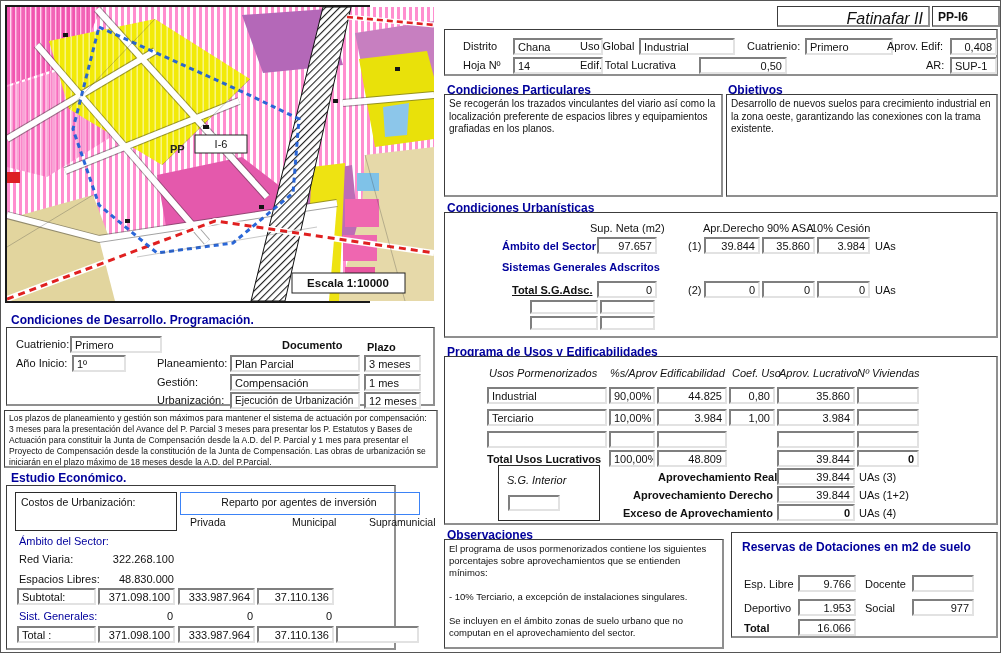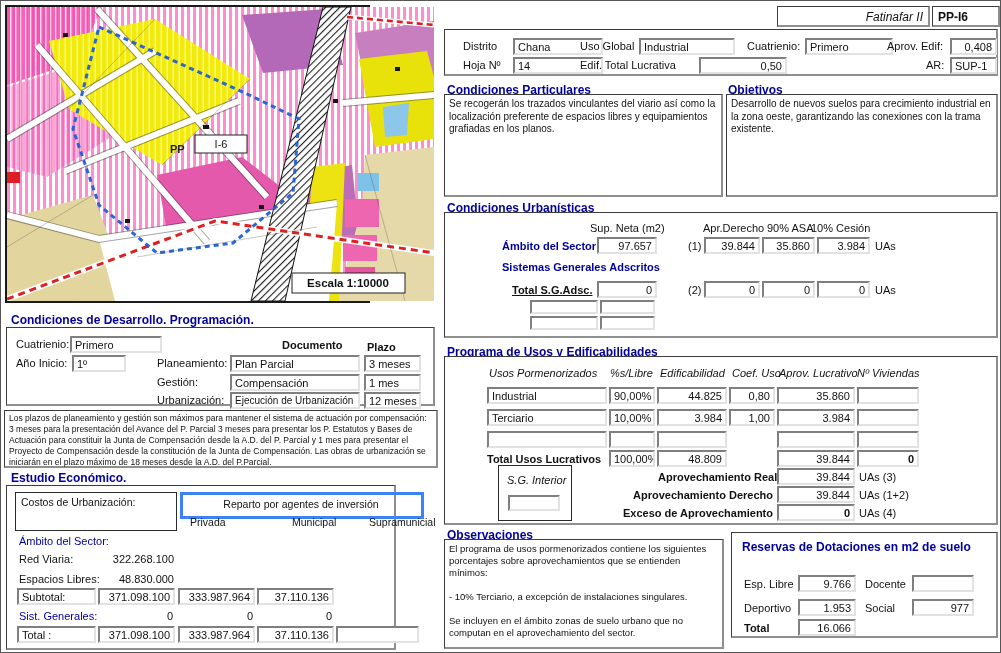--- a/index.html
+++ b/index.html
@@ -116,21 +116,21 @@
 
       <text x="163" y="146" font-family="Liberation Sans, sans-serif" font-size="11" font-weight="600" fill="#222">PP</text>
       <rect x="188" y="128" width="52" height="18" fill="#ffffff" stroke="#222" stroke-width="1"></rect>
       <text x="214" y="141" text-anchor="middle" font-family="Liberation Sans, sans-serif" font-size="11" fill="#111">I-6</text>
       <rect x="285" y="266" width="113" height="20" fill="#ffffff" stroke="#222" stroke-width="1"></rect>
       <text x="341" y="280" text-anchor="middle" font-family="Liberation Sans, sans-serif" font-size="11.5" font-weight="600" fill="#111">Escala 1:10000</text>
     </svg>
   </div>
 
   <div class="box" style="left:776px;top:5px;width:153px;height:21px;">
-    <div class="lb it" style="right:5px;top:3px;font-size:12px;">Fatinafar II</div>
+    <div class="lb it" style="right:5px;top:3px;font-size:16px;">Fatinafar II</div>
   </div>
   <div class="box" style="left:931px;top:5px;width:68px;height:21px;">
     <div class="lb lbb" style="left:5px;top:3px;font-size:12px;">PP-I6</div>
   </div>
 
   <div class="box" style="left:443px;top:28px;width:554px;height:47px;">
     <div class="lb" style="left:18px;top:10px;">Distrito</div>
     <div class="f" style="left:68px;top:8px;width:90px;">Chana</div>
     <div class="lb" style="left:135px;top:10px;">Uso Global</div>
     <div class="f" style="left:194px;top:8px;width:96px;">Industrial</div>
@@ -183,21 +183,21 @@
 
     <div class="f" style="left:85px;top:87px;width:68px;height:14px;"></div>
     <div class="f" style="left:155px;top:87px;width:55px;height:14px;"></div>
     <div class="f" style="left:85px;top:103px;width:68px;height:14px;"></div>
     <div class="f" style="left:155px;top:103px;width:55px;height:14px;"></div>
   </div>
 
   <div class="h" style="left:446px;top:344px;">Programa de Usos y Edificabilidades</div>
   <div class="box" style="left:443px;top:355px;width:554px;height:169px;">
     <div class="hdr-it" style="left:44px;top:10px;">Usos Pormenorizados</div>
-    <div class="hdr-it" style="left:165px;top:10px;">%s/Libre</div>
+    <div class="hdr-it" style="left:165px;top:10px;">%s/Aprov</div>
     <div class="hdr-it" style="left:215px;top:10px;">Edificabilidad</div>
     <div class="hdr-it" style="left:287px;top:10px;">Coef. Uso</div>
     <div class="hdr-it" style="left:334px;top:10px;">Aprov. Lucrativo</div>
     <div class="hdr-it" style="left:412px;top:10px;">Nº Viviendas</div>
 
     <div class="f" style="left:42px;top:30px;width:120px;">Industrial</div>
     <div class="f num" style="left:164px;top:30px;width:46px;">90,00%</div>
     <div class="f num" style="left:212px;top:30px;width:70px;">44.825</div>
     <div class="f num" style="left:284px;top:30px;width:46px;">0,80</div>
     <div class="f num" style="left:332px;top:30px;width:78px;">35.860</div>
@@ -215,21 +215,21 @@
     <div class="f num" style="left:212px;top:74px;width:70px;"></div>
     <div class="f num" style="left:332px;top:74px;width:78px;"></div>
     <div class="f num" style="left:412px;top:74px;width:62px;"></div>
 
     <div class="lb lbb" style="left:42px;top:96px;">Total Usos Lucrativos</div>
     <div class="f num" style="left:164px;top:93px;width:46px;">100,00%</div>
     <div class="f num" style="left:212px;top:93px;width:70px;">48.809</div>
     <div class="f num" style="left:332px;top:93px;width:78px;">39.844</div>
     <div class="f num" style="left:412px;top:93px;width:62px;font-weight:bold;">0</div>
 
-    <div class="abs" style="left:53px;top:108px;width:72px;height:54px;border:1px solid #2b2b2b;">
+    <div class="abs" style="left:53px;top:108px;width:72px;height:54px;border:1px solid #2b2b2b;padding-left:28px;">
       <div class="hdr-it" style="left:8px;top:8px;">S.G. Interior</div>
       <div class="f" style="left:9px;top:29px;width:52px;height:16px;"></div>
     </div>
 
     <div class="lb lbb" style="left:213px;top:114px;width:115px;text-align:right;">Aprovechamiento Real</div>
     <div class="f num" style="left:332px;top:111px;width:78px;">39.844</div>
     <div class="lb" style="left:414px;top:114px;">UAs  (3)</div>
 
     <div class="lb lbb" style="left:183px;top:132px;width:145px;text-align:right;">Aprovechamiento  Derecho</div>
     <div class="f num" style="left:332px;top:129px;width:78px;">39.844</div>
@@ -288,21 +288,21 @@
 
   <div class="box" style="left:3px;top:409px;width:434px;height:58px;">
     <div class="abs small" style="left:4px;top:2px;width:424px;">Los plazos de planeamiento y gestión son máximos para mantener el sistema de actuación por compensación: 3 meses para la presentación del Avance del P. Parcial 3 meses para presentar los P. Estatutos y Bases de Actuación para constituir la Junta de Compensación desde la A.D. del P. Parcial y 1 mes para presentar el Proyecto de Compensación desde la constitución de la Junta de Compensación.  Las obras de urbanización se iniciarán en el plazo máximo de 18 meses desde la A.D. del P.Parcial.</div>
   </div>
 
   <div class="h" style="left:10px;top:470px;">Estudio Económico.</div>
   <div class="box" style="left:5px;top:484px;width:390px;height:165px;">
     <div class="abs" style="left:8px;top:6px;width:160px;height:37px;border:1px solid #2b2b2b;">
       <div class="lb" style="left:5px;top:3px;font-size:10.5px;">Costos de Urbanización:</div>
     </div>
-    <div class="abs" style="left:173px;top:6px;width:238px;height:21px;border:3px solid #3b82f6;">
+    <div class="abs" style="left:173px;top:6px;width:238px;height:21px;border:1px solid #3b82f6;">
       <div class="lb" style="left:0;top:3px;width:236px;text-align:center;font-size:10.5px;">Reparto por agentes de inversión</div>
     </div>
     <div class="lb" style="left:183px;top:30px;font-size:10.5px;">Privada</div>
     <div class="lb" style="left:285px;top:30px;font-size:10.5px;">Municipal</div>
     <div class="lb" style="left:362px;top:30px;font-size:10.5px;">Supramunicial</div>
 
     <div class="lb nv" style="left:12px;top:49px;">Ámbito del Sector:</div>
 
     <div class="lb" style="left:12px;top:67px;">Red Viaria:</div>
     <div class="lb num" style="left:85px;top:67px;width:82px;text-align:right;">322.268.100</div>

